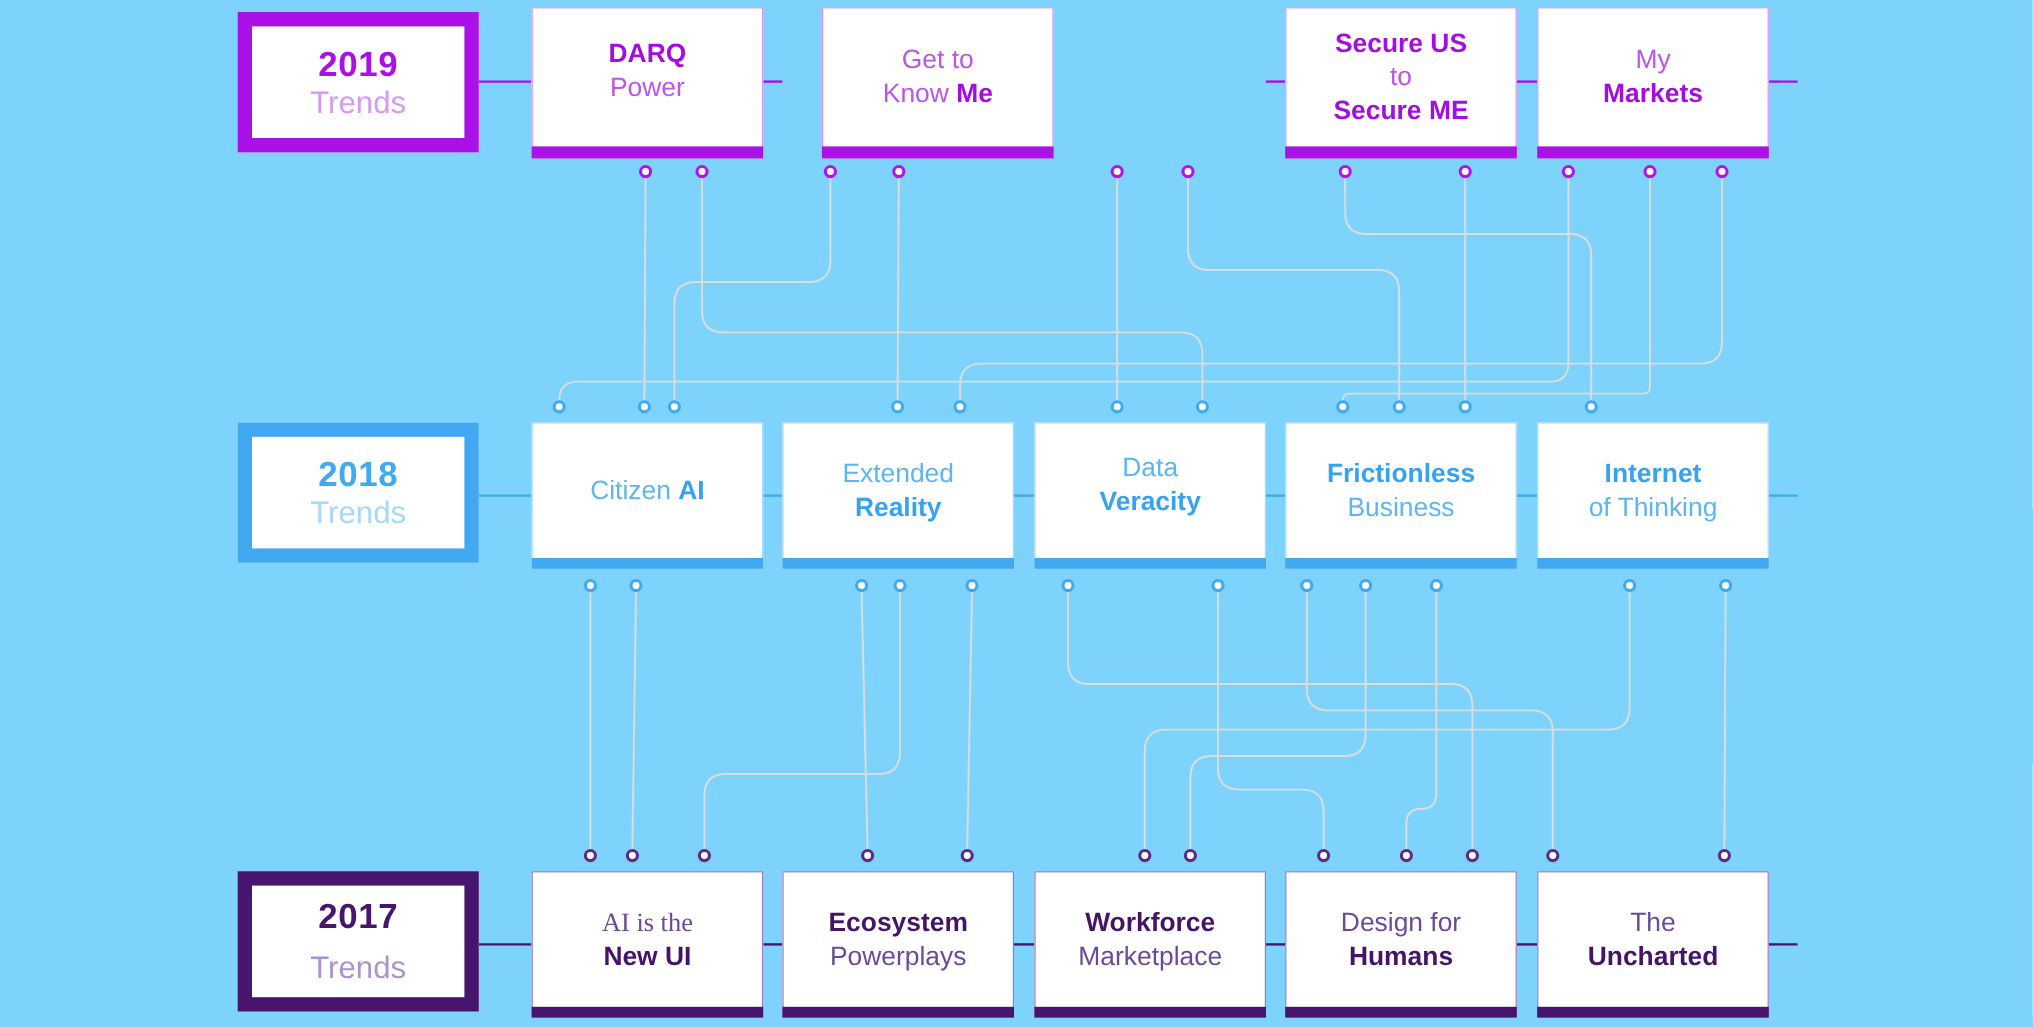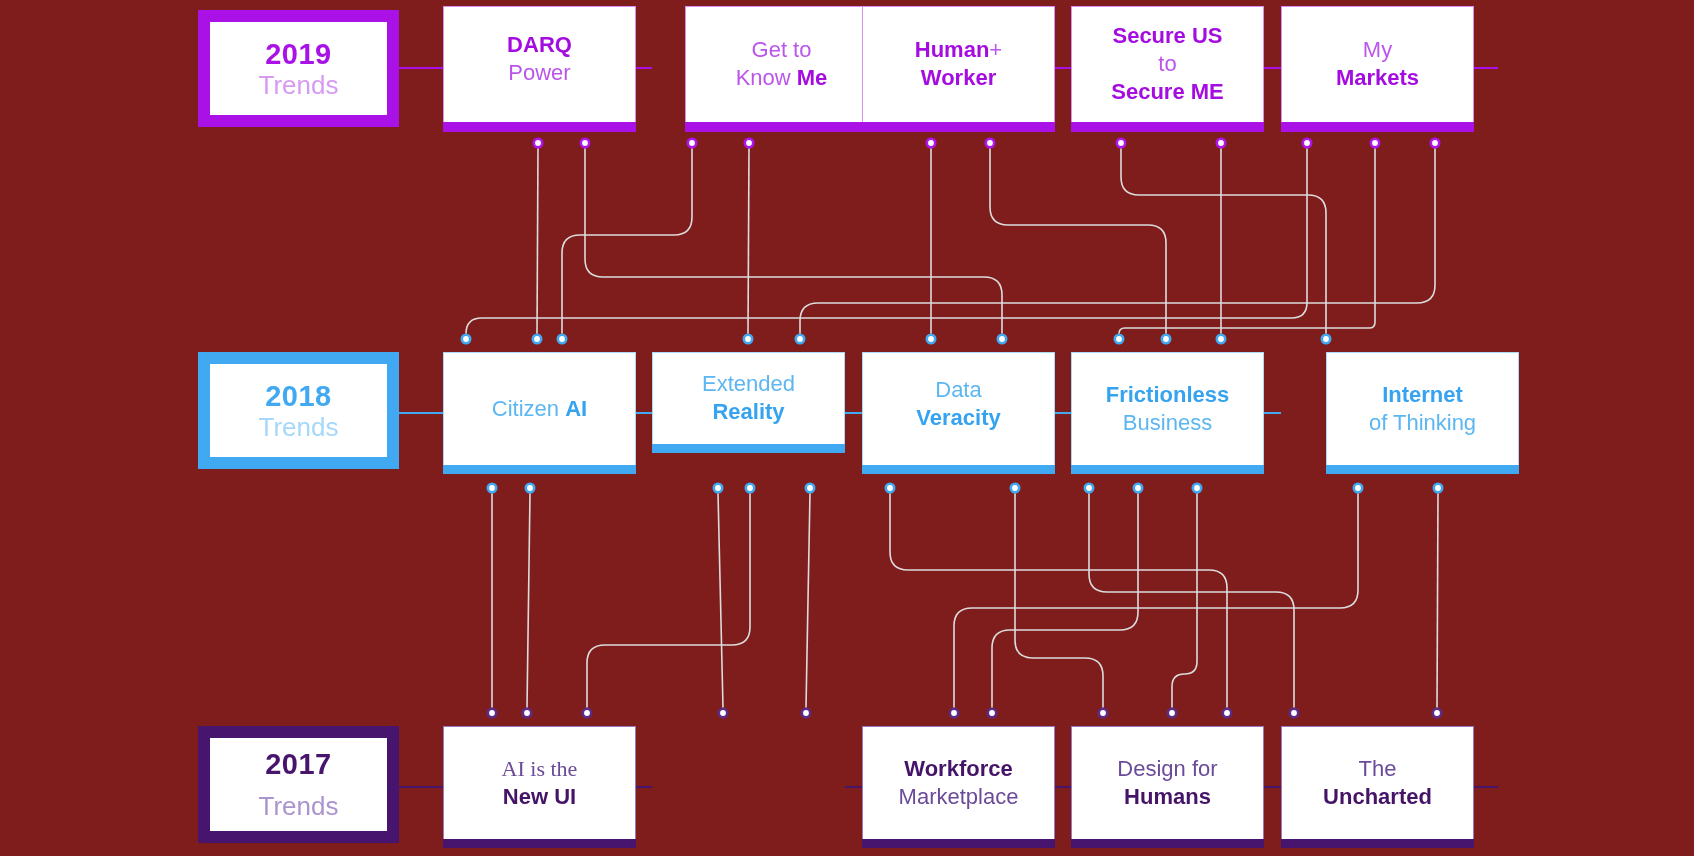--- a/index.html
+++ b/index.html
@@ -1,17 +1,17 @@
 <!DOCTYPE html>
 <html><head>
 <meta charset="utf-8">
 <style>
   html,body{margin:0;padding:0;background:#ffffff;}
   #stage{
-    position:relative;width:1694px;height:856px;background:#7f1d1d;overflow:hidden;
+    position:relative;width:1694px;height:856px;background:#7dd3fc;overflow:hidden;
     font-family:"Liberation Sans","DejaVu Sans",sans-serif;
   }
   #wires{position:absolute;left:0;top:0;width:1694px;height:856px;}
   .year-label{
     position:absolute;box-sizing:border-box;background:#fff;
     display:flex;flex-direction:column;align-items:center;justify-content:center;
     text-align:center;
   }
   .year-label .yr{font-weight:bold;font-size:29px;letter-spacing:.5px;line-height:32px;}
   .year-label .tr{font-size:26px;font-weight:400;line-height:30px;}
@@ -124,73 +124,73 @@
     <div class="trend-box" style="left: 443px; top: 6px; width: 193px; height: 126px; border: 1px solid rgb(221, 142, 245); padding-bottom: 20px;">
       <div class="ln"><span class="b" style="color: rgb(165, 12, 224);">DARQ</span></div>
       <div class="ln"><span class="" style="color: rgb(187, 85, 236);">Power</span></div>
       <div class="bar" style="height: 10px; background: rgb(169, 17, 230);"></div>
     </div>
     <div class="trend-box" style="left: 652px; top: 6px; width: 193px; height: 126px; border: 1px solid rgb(221, 142, 245); padding-bottom: 10px; margin-left: 33px;">
       <div class="ln"><span class="" style="color: rgb(187, 85, 236);">Get to</span></div>
       <div class="ln"><span class="" style="color: rgb(187, 85, 236);">Know </span><span class="b" style="color: rgb(165, 12, 224);">Me</span></div>
       <div class="bar" style="height: 10px; background: rgb(169, 17, 230);"></div>
     </div>
-    <div class="trend-box" style="left: 862px; top: 6px; width: 193px; height: 126px; border: 1px solid rgb(221, 142, 245); padding-bottom: 10px;">
-      <div class="ln"><span class="b" style="color: rgb(165, 12, 224);">Human</span><span class="" style="color: rgb(187, 85, 236);">+</span></div>
-      <div class="ln"><span class="b" style="color: rgb(165, 12, 224);">Worker</span></div>
-      <div class="bar" style="height: 10px; background: rgb(169, 17, 230);"></div>
-    </div>
     <div class="trend-box" style="left: 1071px; top: 6px; width: 193px; height: 126px; border: 1px solid rgb(221, 142, 245); padding-bottom: 10px;">
       <div class="ln"><span class="b" style="color: rgb(165, 12, 224);">Secure US</span></div>
       <div class="ln"><span class="" style="color: rgb(187, 85, 236);">to</span></div>
       <div class="ln"><span class="b" style="color: rgb(165, 12, 224);">Secure ME</span></div>
       <div class="bar" style="height: 10px; background: rgb(169, 17, 230);"></div>
     </div>
     <div class="trend-box" style="left: 1281px; top: 6px; width: 193px; height: 126px; border: 1px solid rgb(221, 142, 245); padding-bottom: 10px;">
       <div class="ln"><span class="" style="color: rgb(187, 85, 236);">My</span></div>
       <div class="ln"><span class="b" style="color: rgb(165, 12, 224);">Markets</span></div>
       <div class="bar" style="height: 10px; background: rgb(169, 17, 230);"></div>
     </div>
     <div class="year-label" style="left: 198px; top: 352px; width: 201px; height: 117px; border: 12px solid rgb(65, 169, 242);">
       <div class="yr" style="color: rgb(65, 169, 242);">2018</div>
       <div class="tr" style="color: rgb(165, 216, 250);">Trends</div>
     </div>
     <div class="trend-box" style="left: 443px; top: 352px; width: 193px; height: 122px; border: 1px solid rgb(168, 216, 250); padding-bottom: 9px;">
       <div class="ln"><span class="" style="color: rgb(92, 182, 242);">Citizen </span><span class="b" style="color: rgb(53, 163, 240);">AI</span></div>
       <div class="bar" style="height: 9px; background: rgb(65, 169, 242);"></div>
     </div>
-    <div class="trend-box" style="left: 652px; top: 352px; width: 193px; height: 101px; border: 1px solid rgb(168, 216, 250); padding-bottom: 9px;">
+    <div class="trend-box" style="left: 652px; top: 352px; width: 193px; height: 122px; border: 1px solid rgb(168, 216, 250); padding-bottom: 9px;">
       <div class="ln"><span class="" style="color: rgb(92, 182, 242);">Extended</span></div>
       <div class="ln"><span class="b" style="color: rgb(53, 163, 240);">Reality</span></div>
       <div class="bar" style="height: 9px; background: rgb(65, 169, 242);"></div>
     </div>
     <div class="trend-box" style="left: 862px; top: 352px; width: 193px; height: 122px; border: 1px solid rgb(168, 216, 250); padding-bottom: 19px;">
       <div class="ln"><span class="" style="color: rgb(92, 182, 242);">Data</span></div>
       <div class="ln"><span class="b" style="color: rgb(53, 163, 240);">Veracity</span></div>
       <div class="bar" style="height: 9px; background: rgb(65, 169, 242);"></div>
     </div>
     <div class="trend-box" style="left: 1071px; top: 352px; width: 193px; height: 122px; border: 1px solid rgb(168, 216, 250); padding-bottom: 9px;">
       <div class="ln"><span class="b" style="color: rgb(53, 163, 240);">Frictionless</span></div>
       <div class="ln"><span class="" style="color: rgb(92, 182, 242);">Business</span></div>
       <div class="bar" style="height: 9px; background: rgb(65, 169, 242);"></div>
     </div>
-    <div class="trend-box" style="left: 1326px; top: 352px; width: 193px; height: 122px; border: 1px solid rgb(168, 216, 250); padding-bottom: 9px;">
+    <div class="trend-box" style="left: 1281px; top: 352px; width: 193px; height: 122px; border: 1px solid rgb(168, 216, 250); padding-bottom: 9px;">
       <div class="ln"><span class="b" style="color: rgb(53, 163, 240);">Internet</span></div>
       <div class="ln"><span class="" style="color: rgb(92, 182, 242);">of Thinking</span></div>
       <div class="bar" style="height: 9px; background: rgb(65, 169, 242);"></div>
     </div>
     <div class="year-label" style="left: 198px; top: 726px; width: 201px; height: 117px; border: 12px solid rgb(72, 21, 110); gap: 11px;">
       <div class="yr" style="color: rgb(72, 21, 110);">2017</div>
       <div class="tr" style="color: rgb(171, 148, 205);">Trends</div>
     </div>
     <div class="trend-box" style="left: 443px; top: 726px; width: 193px; height: 122px; border: 1px solid rgb(155, 121, 189); padding-bottom: 9px;">
       <div class="ln"><span class="" style="color: rgb(106, 74, 153); font-family: Liberation Serif, serif;">AI is the</span></div>
       <div class="ln"><span class="b" style="color: rgb(69, 20, 104);">New UI</span></div>
       <div class="bar" style="height: 9px; background: rgb(72, 21, 110);"></div>
     </div>
+    <div class="trend-box" style="left: 652px; top: 726px; width: 193px; height: 122px; border: 1px solid rgb(155, 121, 189); padding-bottom: 9px;">
+      <div class="ln"><span class="b" style="color: rgb(69, 20, 104);">Ecosystem</span></div>
+      <div class="ln"><span class="" style="color: rgb(106, 74, 153);">Powerplays</span></div>
+      <div class="bar" style="height: 9px; background: rgb(72, 21, 110);"></div>
+    </div>
     <div class="trend-box" style="left: 862px; top: 726px; width: 193px; height: 122px; border: 1px solid rgb(155, 121, 189); padding-bottom: 9px;">
       <div class="ln"><span class="b" style="color: rgb(69, 20, 104);">Workforce</span></div>
       <div class="ln"><span class="" style="color: rgb(106, 74, 153);">Marketplace</span></div>
       <div class="bar" style="height: 9px; background: rgb(72, 21, 110);"></div>
     </div>
     <div class="trend-box" style="left: 1071px; top: 726px; width: 193px; height: 122px; border: 1px solid rgb(155, 121, 189); padding-bottom: 9px;">
       <div class="ln"><span class="" style="color: rgb(106, 74, 153);">Design for</span></div>
       <div class="ln"><span class="b" style="color: rgb(69, 20, 104);">Humans</span></div>
       <div class="bar" style="height: 9px; background: rgb(72, 21, 110);"></div>
     </div>

